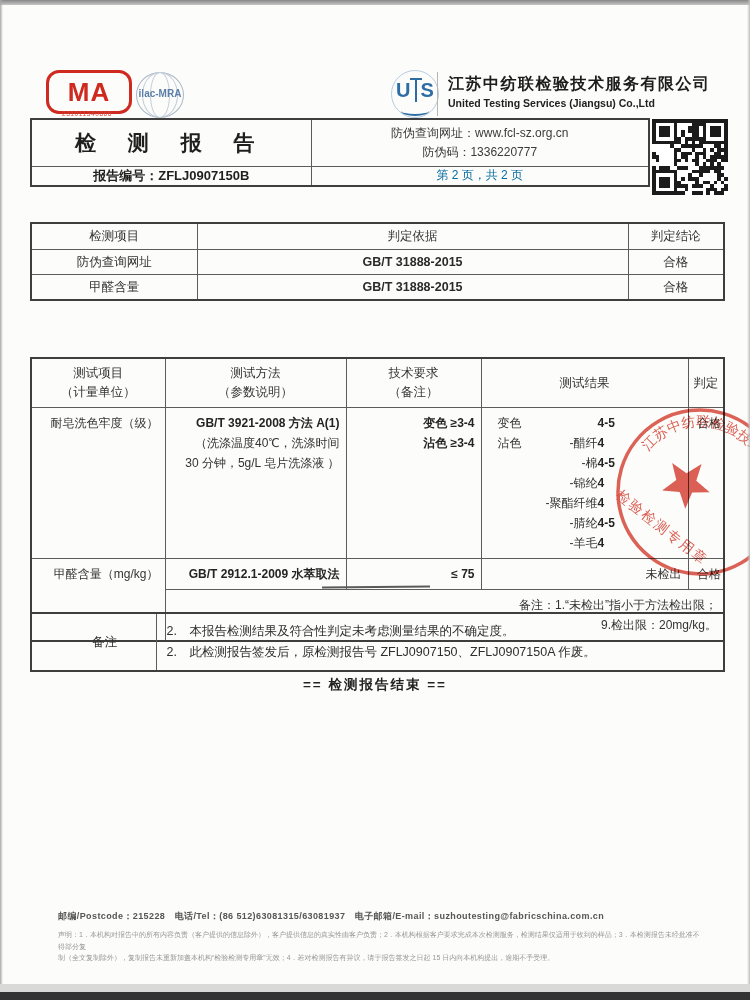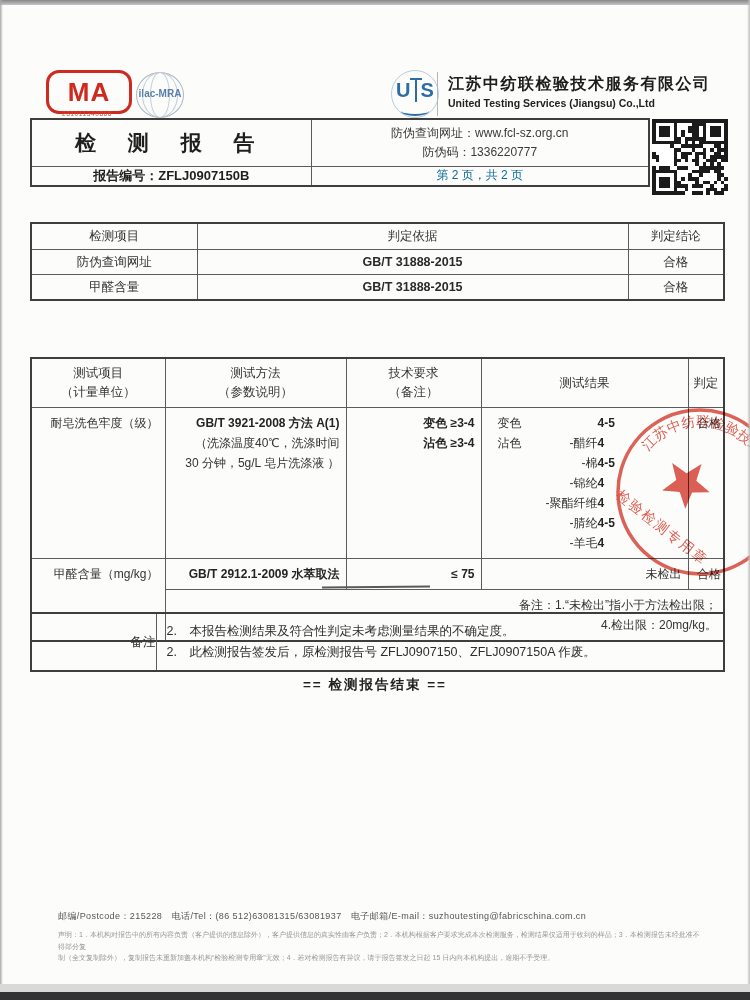--- a/index.html
+++ b/index.html
@@ -62,33 +62,33 @@
   .restbl .b{font-weight:600;color:#242424;}
   .res-line{display:flex;}
   .res-prefix{width:34px;flex:none;}
   .res-fiber{width:76px;flex:none;}
   .res-val{font-weight:600;color:#242424;}
   .verdict{text-align:center;padding:5px 2px !important;}
   .notes-cell{line-height:21px;}
   .notes-ind{padding-left:44px;}
 
   .remtbl{top:612px;width:693px;font-size:12.5px;}
-  .remtbl .lab{text-align:right;padding-left:22px;vertical-align:middle;height:54px;}
+  .remtbl .lab{text-align:center;padding-left:22px;vertical-align:middle;height:54px;}
   .remtbl .lines{padding:7px 10px;line-height:21px;vertical-align:middle;color:#2e2e2e;}
 
   .fold-line{position:absolute;left:322px;top:586px;width:108px;height:2px;background:#5a5a5a;transform:rotate(-.5deg);}
 
   
   .stamp{position:absolute;left:580px;top:372px;z-index:30;transform:rotate(38deg);mix-blend-mode:multiply;opacity:.88;}
 
   
   .footer{position:absolute;left:58px;top:905px;width:648px;color:#4c4c4c;}
   .f1{font-size:9px;white-space:nowrap;letter-spacing:.2px;}
   .f1 .en{word-spacing:3px;font-weight:600;color:#555;margin-left:14px;}
-  .f2{font-size:9px;margin-top:5px;white-space:nowrap;font-weight:400;color:#555;letter-spacing:.4px;}
+  .f2{font-size:9px;margin-top:5px;white-space:nowrap;font-weight:700;color:#555;letter-spacing:.4px;}
   .disc{font-size:7px;line-height:11.5px;color:#979797;margin-top:6px;filter:blur(.3px);}
 </style>
 </head>
 <body>
 
 <div class="page">
   <div class="edge-top"></div>
   <div class="edge-left"></div>
   <div class="edge-right"></div>
 
@@ -684,21 +684,21 @@
     <tr style="height:26px">
       <td rowspan="2">甲醛含量（mg/kg）</td>
       <td class="b">GB/T 2912.1-2009  水萃取法</td>
       <td class="b">≤ 75</td>
       <td>未检出</td>
       <td class="verdict">合格</td>
     </tr>
     <tr style="height:38px">
       <td colspan="4" class="notes-cell">
         <div>备注：1.“未检出”指小于方法检出限；</div>
-        <div class="notes-ind">4.检出限：20mg/kg。</div>
+        <div class="notes-ind">9.检出限：20mg/kg。</div>
       </td>
     </tr>
   </tbody>
     </table>
 
   <div class="fold-line"></div>
 
   <table class="tbl remtbl">
     <colgroup>
         <col style="width:125px">

